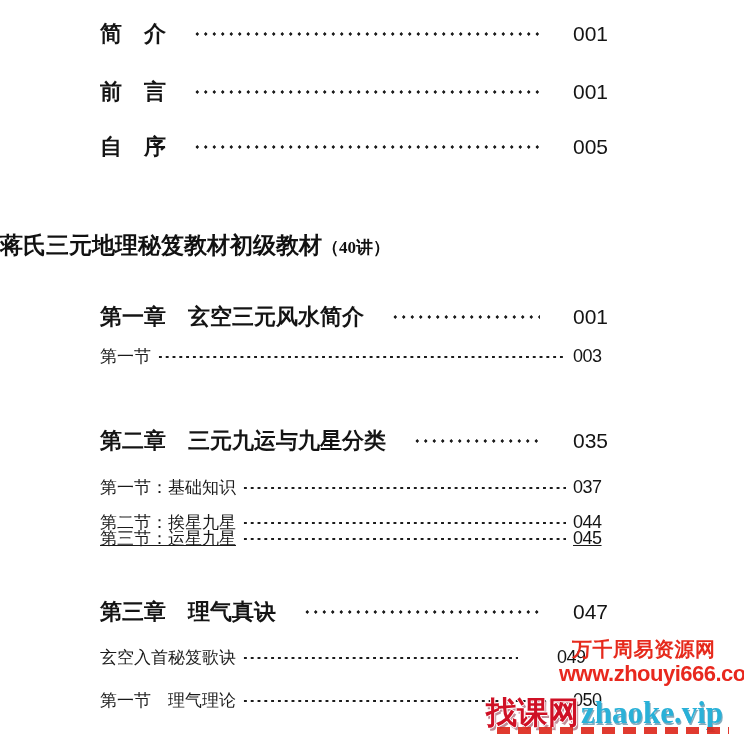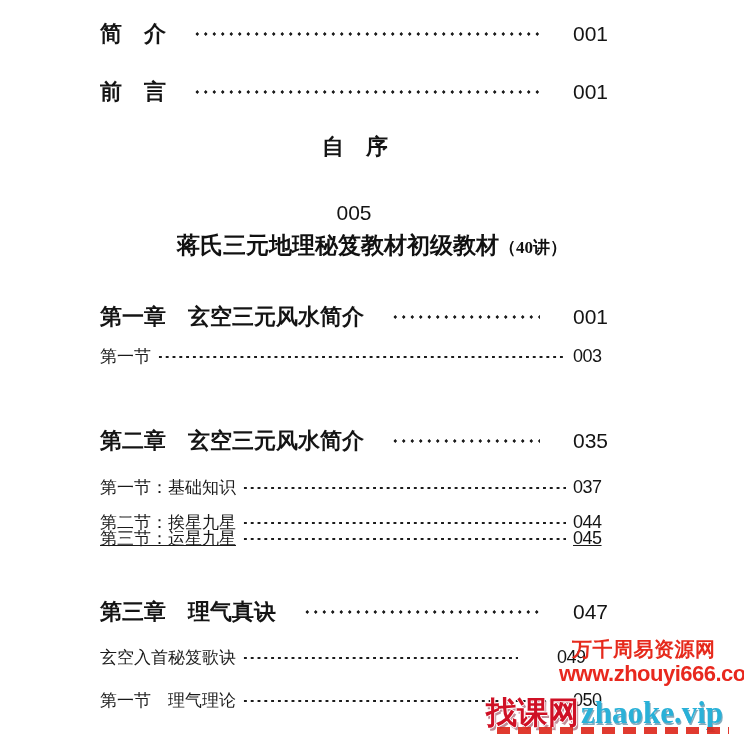--- a/index.html
+++ b/index.html
@@ -17,21 +17,21 @@
           margin:0 13px 0 7px;}
   .leader.fine{background-image:radial-gradient(circle,#1c1c1c 1.25px,transparent 1.4px);
           background-size:6.8px 14px;margin:0 7px 0 6px;}
 
   .pagenum{flex:none;width:37px;text-align:left;font-family:"Liberation Sans",sans-serif;
            font-weight:400;font-size:21px;color:#141414;}
   .pagenum.fine{font-size:18px;letter-spacing:-0.5px;}
   .pagenum.wide{width:53px;margin-left:32px;}
 
   
-  #book-title{position:absolute;top:230px;left:0;width:100%;text-align:center;
+  #book-title{position:absolute;top:230px;left:0;width:100%;
               font-family:"Liberation Serif",serif;font-weight:700;font-size:23px;color:#111;}
   #book-title .suffix{font-size:17px;font-weight:700;}
 
   
   .wm{position:absolute;z-index:6;white-space:nowrap;}
   #wm-site-name{left:572px;top:636px;font-size:20px;font-weight:700;color:#e62a1c;letter-spacing:0.5px;}
   #wm-site-url{left:559px;top:661px;font-size:22px;font-weight:700;color:#e8281e;letter-spacing:-0.5px;}
   #wm-wechat{left:556px;top:686px;font-size:20px;font-weight:700;color:#e62a1c;margin-top:46px;}
   #wm-wechat .wx-label{text-shadow:1px 1px 0 rgba(130,10,10,.55), 0 0 1px #ffffff;}
   #wm-wechat .wx-number{margin-left:4px;letter-spacing:0.5px;}
@@ -53,21 +53,21 @@
   <div class="row lvl-a" style="top:21px;">
     <span>简　介</span>
     <span class="leader"></span>
     <span class="pagenum">001</span>
   </div>
   <div class="row lvl-a" style="top:79px;">
     <span>前　言</span>
     <span class="leader"></span>
     <span class="pagenum">001</span>
   </div>
-  <div class="row lvl-a" style="top:134px;flex-direction:column;">
+  <div class="row lvl-a" style="top:134px;">
     <span>自　序</span>
     <span class="leader"></span>
     <span class="pagenum">005</span>
   </div>
 
   <div id="book-title">
     <span>蒋氏三元地理秘笈教材初级教材</span><span class="suffix">（40讲）</span>
   </div>
 
   <div class="row lvl-a" style="top:304px;justify-content:space-between;">
@@ -75,21 +75,21 @@
     <span class="leader"></span>
     <span class="pagenum">001</span>
   </div>
   <div class="row lvl-b" style="top:346px;">
     <span>第一节</span>
     <span class="leader fine"></span>
     <span class="pagenum fine">003</span>
   </div>
 
   <div class="row lvl-a" style="top:428px;">
-    <span>第二章　玄空三元风水简介</span>
+    <span>第二章　三元九运与九星分类</span>
     <span class="leader"></span>
     <span class="pagenum">035</span>
   </div>
   <div class="row lvl-b" style="top:477px;">
     <span>第一节：基础知识</span>
     <span class="leader fine"></span>
     <span class="pagenum fine">037</span>
   </div>
   <div class="row lvl-b" style="top:512px;">
     <span>第二节：挨星九星</span>

